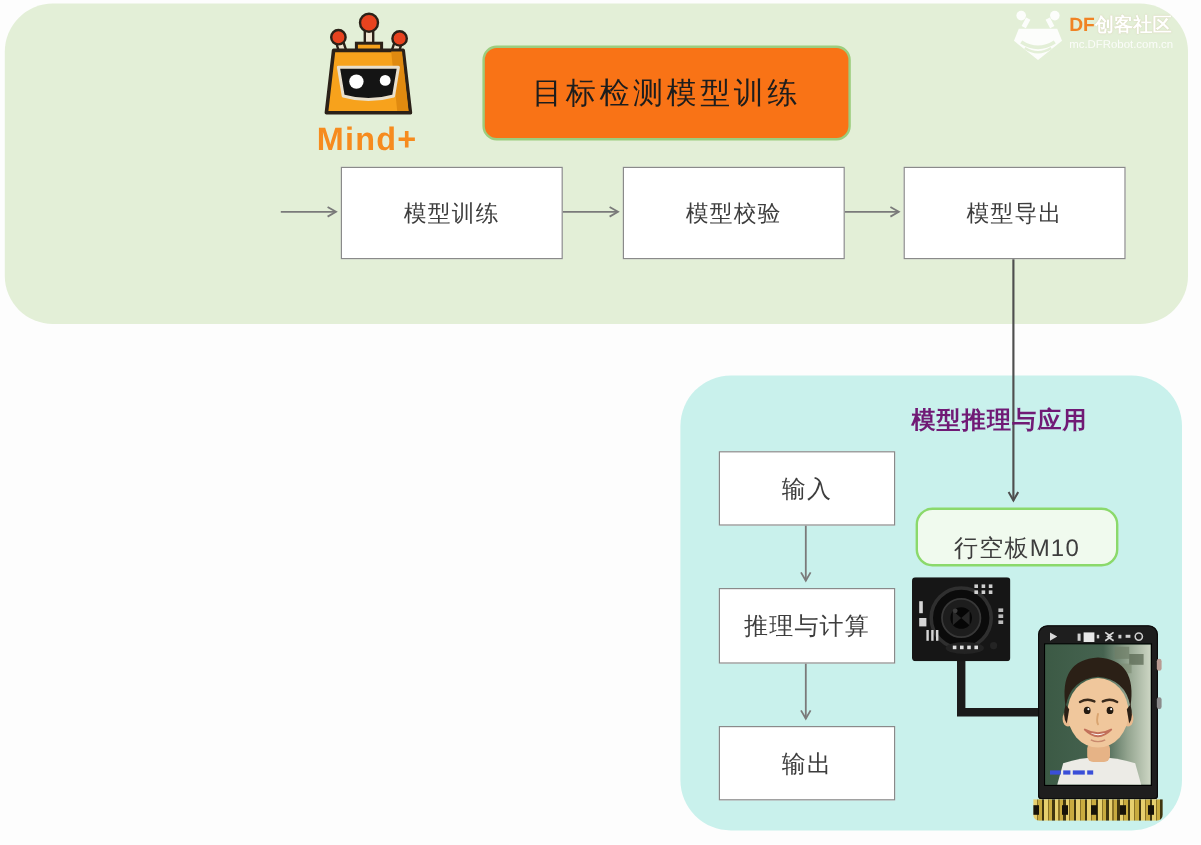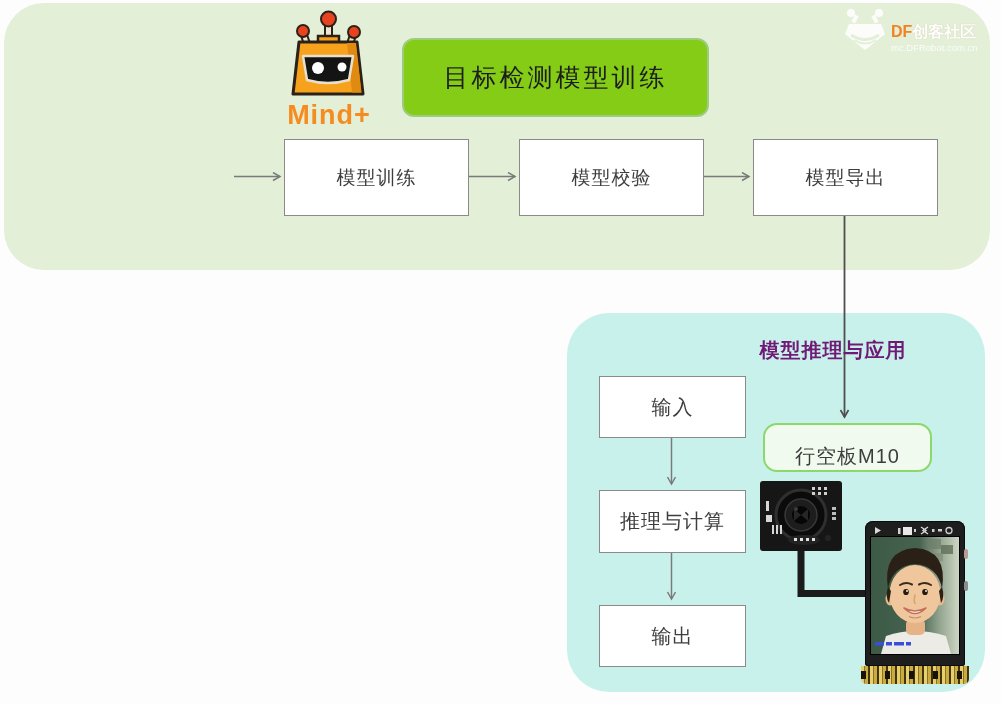--- a/index.html
+++ b/index.html
@@ -18,41 +18,41 @@
     align-items:center;justify-content:center;color:#3d3d3d;font-size:19px;letter-spacing:1px;}
   .step-1{left:50px;top:139px;width:183px;height:75px;}
   .step-2{left:284px;top:139px;width:183px;height:75px;}
   .step-3{left:519px;top:139px;width:183px;height:75px;}
   .step-4{left:753px;top:139px;width:183px;height:75px;}
   .inf-1{left:599px;top:376px;width:145px;height:60px;font-size:20px;}
   .inf-2{left:599px;top:490px;width:145px;height:61px;font-size:20px;}
   .inf-3{left:599px;top:605px;width:145px;height:60px;font-size:20px;}
 
   
-  .title-box{position:absolute;left:402px;top:38px;width:303px;height:75px;background:#84cc16;
+  .title-box{position:absolute;left:402px;top:38px;width:303px;height:75px;background:#f97316;
     border:2px solid #9ccd7e;border-radius:12px;display:flex;align-items:center;justify-content:center;
     color:#1d1d1d;font-size:25px;letter-spacing:3px;}
 
   
   .inference-title{position:absolute;left:753px;top:337px;width:160px;text-align:center;
     color:#701a75;font-size:20px;font-weight:600;letter-spacing:1px;}
 
   
   .board-box{position:absolute;left:763px;top:423px;width:165px;height:45px;background:#f0faee;
     border:2.5px solid #8bd96b;border-radius:14px;display:flex;align-items:flex-end;justify-content:center;
     color:#3d3d3d;font-size:20px;letter-spacing:1px;}
 
   
-  .mindplus{position:absolute;left:283px;top:10px;width:92px;text-align:center;}
+  .mindplus{position:absolute;left:264px;top:10px;width:92px;}
   .mindplus-text{display:block;color:#f68b1e;font-size:27px;font-weight:bold;letter-spacing:1px;margin-top:-2px;}
 
   
   .watermark{position:absolute;left:843px;top:6px;width:150px;display:flex;align-items:flex-start;}
   .wm-texts{margin-left:4px;}
-  .wm-line1{font-size:16px;font-weight:bold;line-height:20px;margin-top:16px;white-space:nowrap;}
+  .wm-line1{font-size:16px;font-weight:bold;line-height:20px;margin-top:6px;white-space:nowrap;}
   .wm-df{color:#f08324;}
   .wm-rest{color:#ffffff;text-shadow:0 0 1px rgba(190,160,110,.6);}
   .wm-url{font-size:9.5px;color:#ffffff;opacity:.85;line-height:12px;white-space:nowrap;}
 
   
   .camera{position:absolute;left:760px;top:481px;width:82px;height:70px;}
 
   
   .device{position:absolute;left:865px;top:521px;width:100px;height:163px;}
   .device-body{position:absolute;left:0;top:0;width:100px;height:145px;background:#1e1e1e;

